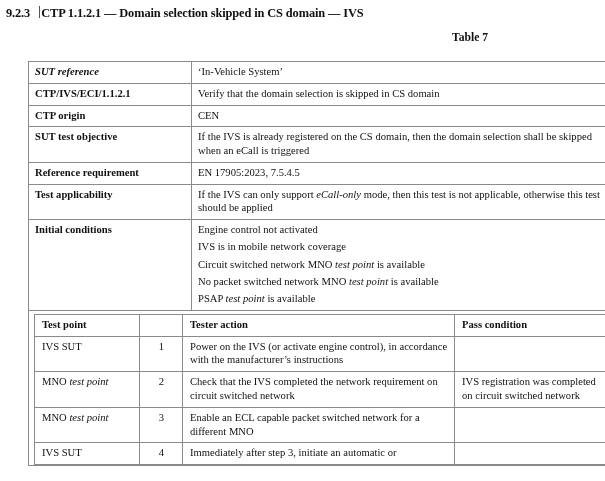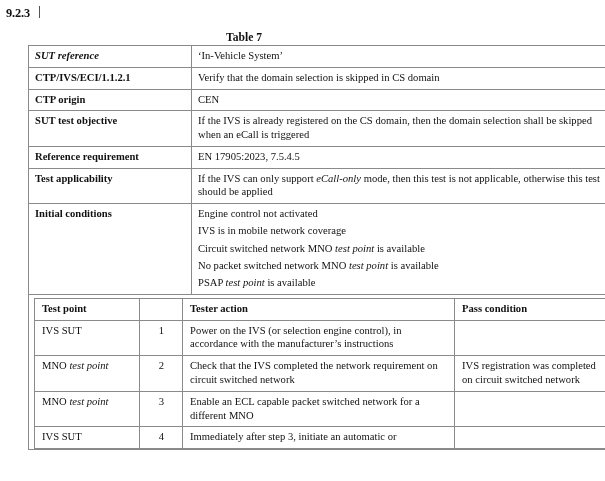--- a/index.html
+++ b/index.html
@@ -40,25 +40,25 @@
     width: 1px;
     height: 12px;
     background: #555;
     margin-right: 1px;
     position: relative;
     top: 1px;
   }
 
   
   .caption {
-    text-align: center;
+    text-align: right;
     font-weight: bold;
     font-size: 11.6px;
     margin-top: 10px;
-    margin-bottom: 1px;
+    margin-bottom: 17px;
     padding-right: 8px;
   }
 
   
   .outer {
     width: 591px;
     margin-left: 28px;
     border-collapse: collapse;
     table-layout: fixed;
     font-size: 10.6px;
@@ -126,20 +126,21 @@
   .justify-pc { text-align: justify; }
 </style>
 </head>
 <body>
 
 <div class="page">
 
   <div class="heading">
     <span class="heading-num">9.2.3</span>
     <span class="caret"></span>
+    <span>CTP 1.1.2.1 — Domain selection skipped in CS domain — IVS</span>
   </div>
 
   <div class="caption">Table 7</div>
 
   <table class="outer">
     <tbody>
       <tr>
         <td class="col-label"><span class="lbl-italic">SUT reference</span></td>
         <td><span class="val">‘In-Vehicle System’</span></td>
       </tr>
@@ -183,21 +184,21 @@
                 <th class="c-tp">Test point</th>
                 <th class="c-no"></th>
                 <th class="c-act">Tester action</th>
                 <th class="c-pc">Pass condition</th>
               </tr>
             </thead>
             <tbody id="steps-body">
                 <tr>
                   <td class="c-tp"><span>IVS SUT</span></td>
                   <td class="c-no">1</td>
-                  <td class="c-act">Power on the IVS (or selection engine control), in accordance with the manufacturer’s instructions</td>
+                  <td class="c-act">Power on the IVS (or activate engine control), in accordance with the manufacturer’s instructions</td>
                   <td class="c-pc"></td>
                 </tr>
                 <tr>
                   <td class="c-tp"><span>MNO </span><span class="it">test point</span></td>
                   <td class="c-no">2</td>
                   <td class="c-act justify">Check that the IVS completed the network requirement on circuit switched network</td>
                   <td class="c-pc justify-pc">IVS registration was completed on circuit switched network</td>
                 </tr>
                 <tr>
                   <td class="c-tp"><span>MNO </span><span class="it">test point</span></td>

